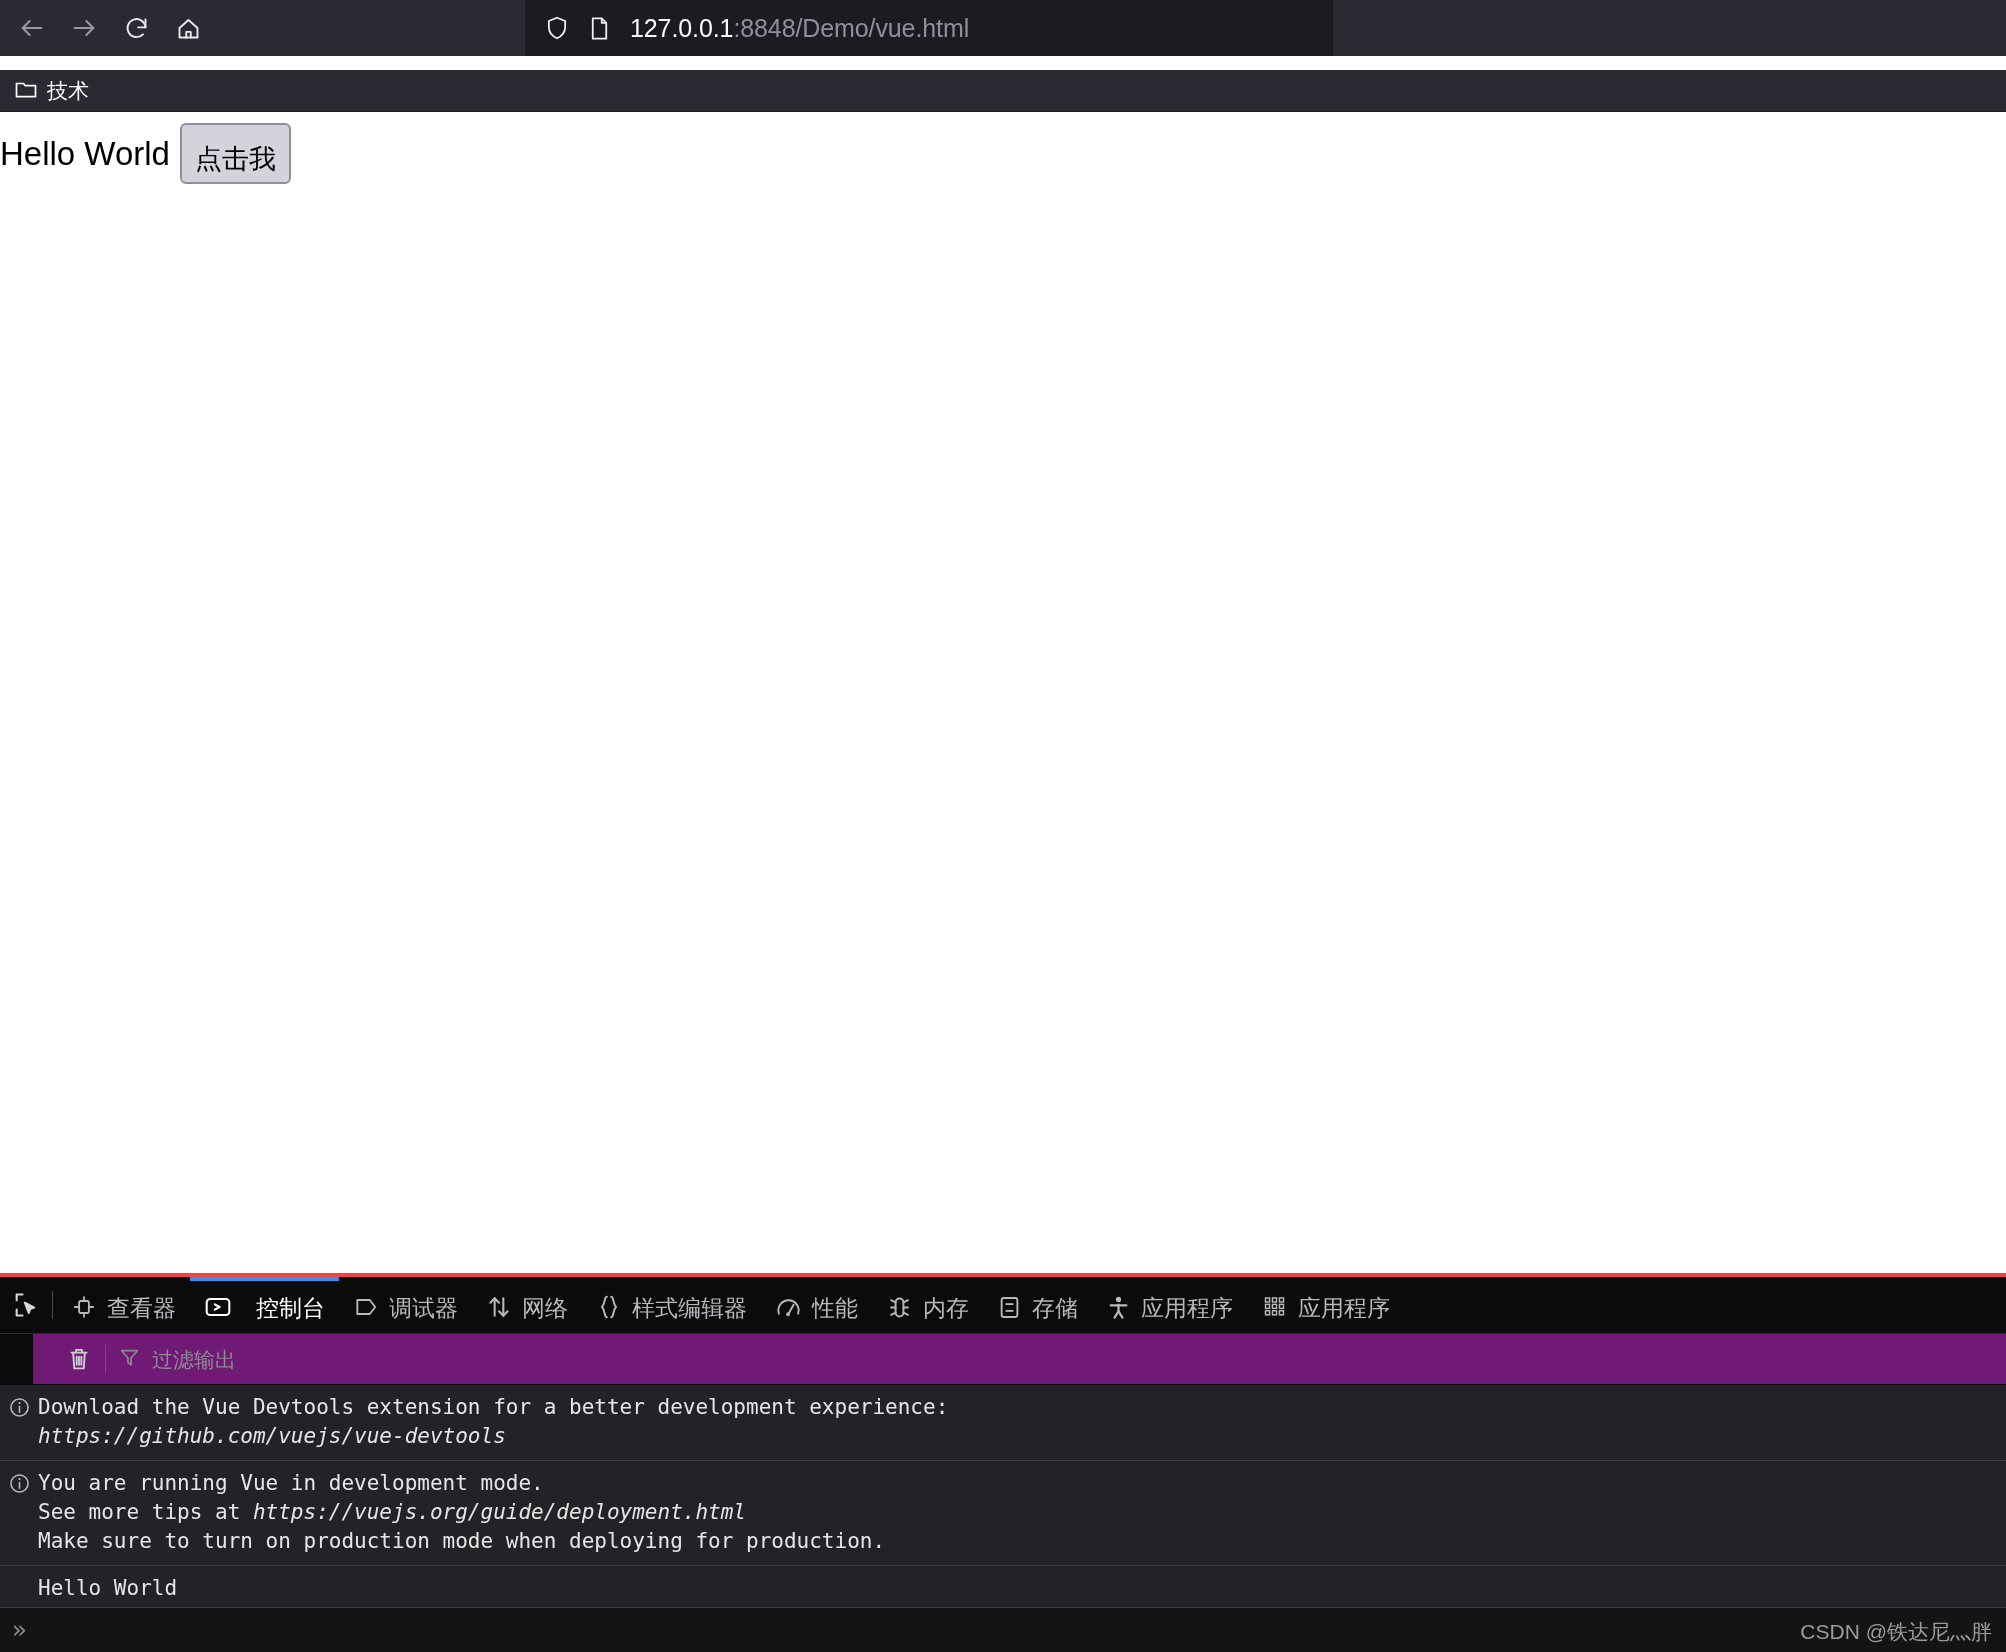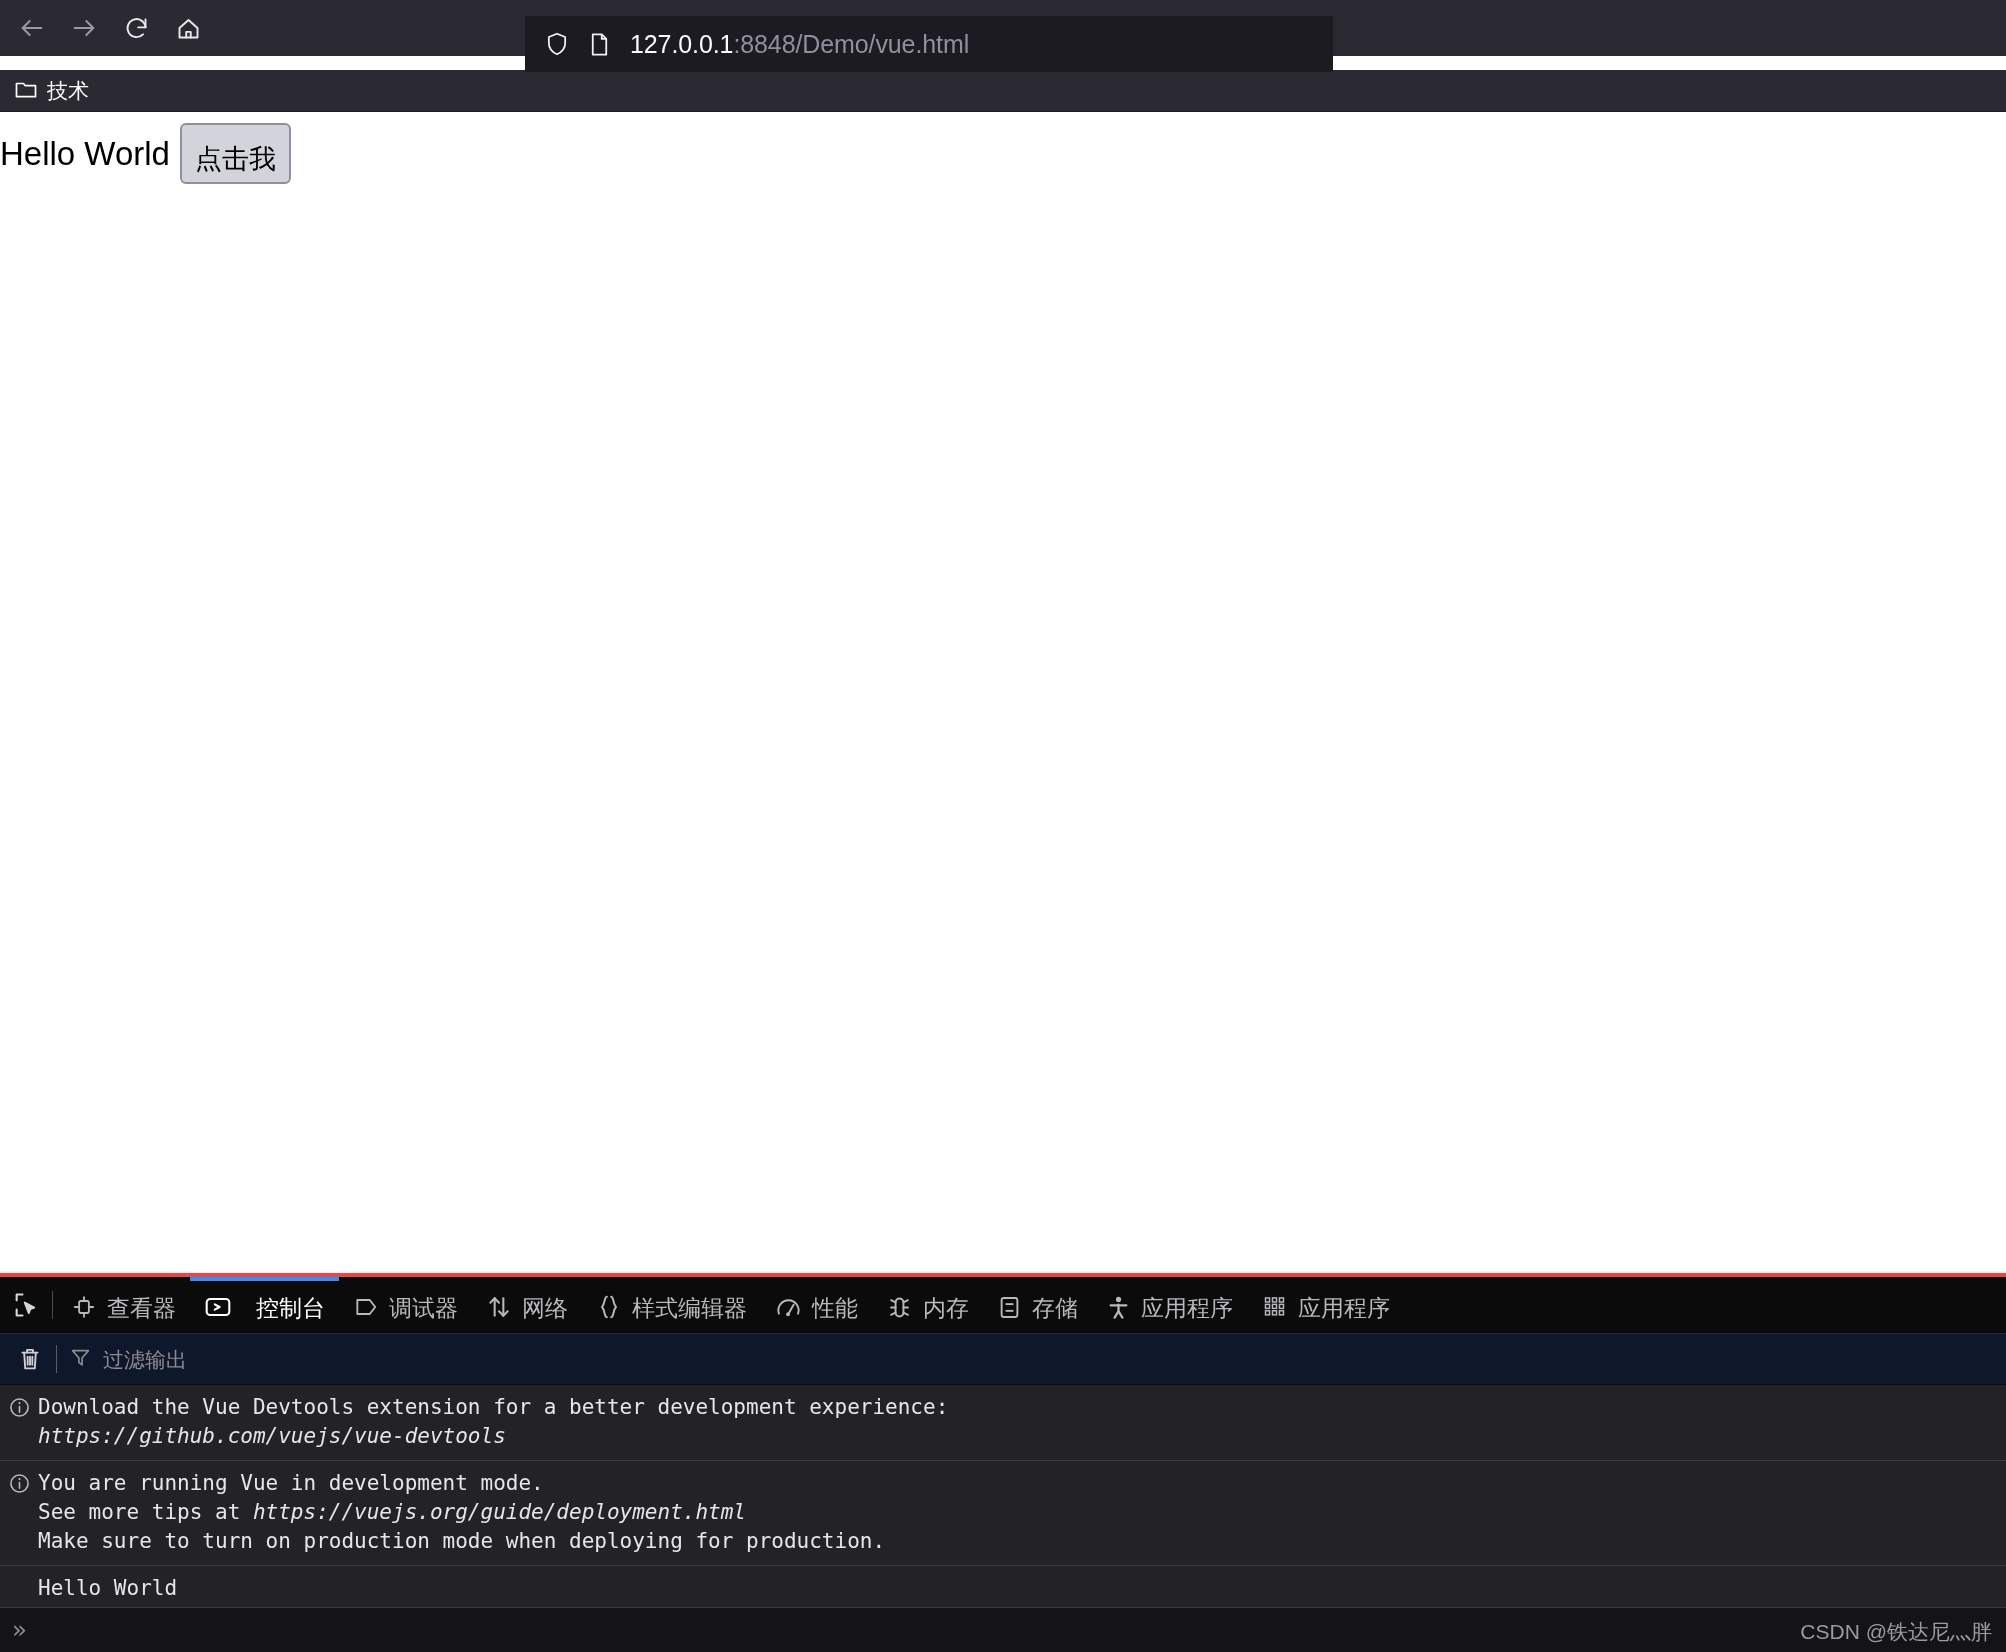--- a/index.html
+++ b/index.html
@@ -42,21 +42,21 @@
     align-items: center;
     justify-content: center;
     border-radius: 5px;
     margin-right: 4px;
   }
   .nav-btn svg { display: block; }
 
   .urlbar {
     position: absolute;
     left: 525px;
-    top: 16px;
+    top: 0;
     height: 56px;
     width: 808px;
     background: #1c1b22;
     display: flex;
     align-items: center;
     padding: 0 18px;
     box-sizing: border-box;
     border-radius: 0;
   }
   .urlbar .shield { margin-right: 16px; display:flex; align-items:center;}
@@ -186,26 +186,27 @@
   .dt-tab.active {
     border-top-color: #3a8df0;
     color: #ffffff;
     gap: 24px;
   }
   .dt-tab svg { display: block; }
 
   .dt-filterbar {
     height: 51px;
     min-height: 51px;
-    background: #0f172a;
-    display: flex;
-    align-items: center;
-    padding-left: 8px;
+    background: #701a75;
+    display: flex;
+    align-items: center;
+    padding-left: 24px;
     box-sizing: border-box;
     border-bottom: 1px solid #0b0b0b;
+    margin-left: 33px;
   }
   .dt-trash {
     width: 44px;
     height: 40px;
     display: flex;
     align-items: center;
     justify-content: center;
   }
   .dt-filtersep {
     width: 1px;

